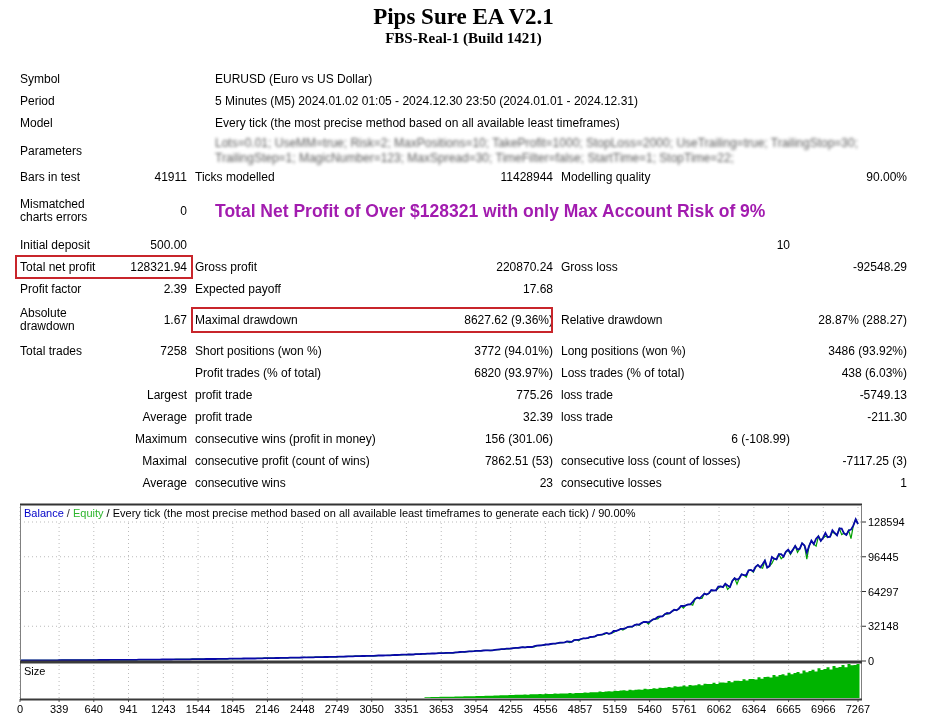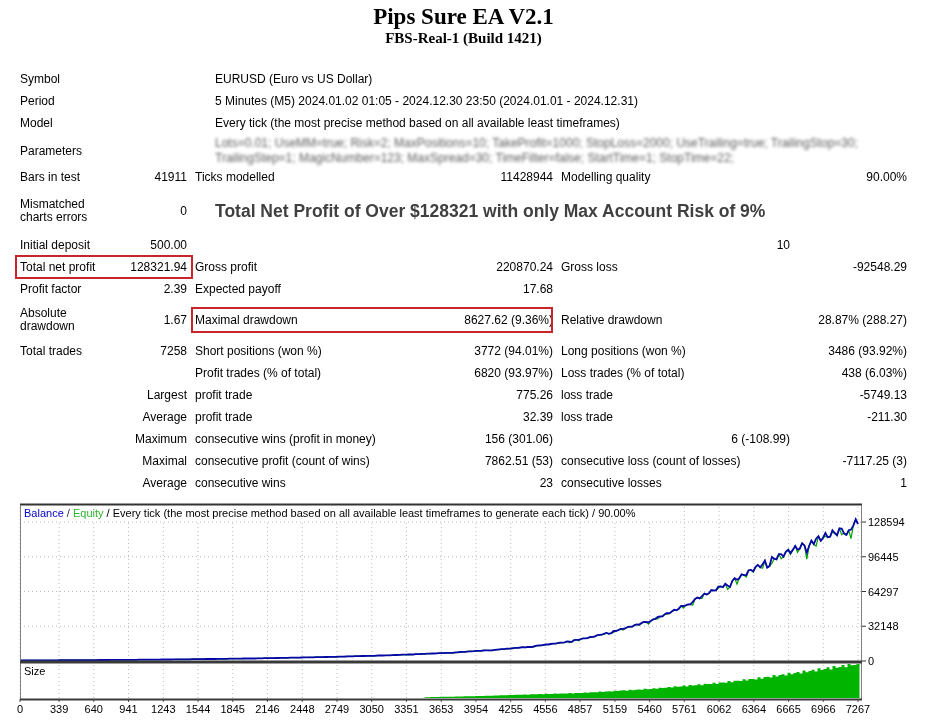--- a/index.html
+++ b/index.html
@@ -18,21 +18,21 @@
     align-items:center;height:22px;}
   .grid-row.h46{height:46px;}
   .grid-row.h40{height:40px;}
   .c{line-height:13px;}
   .c.l3,.c.l5{padding-left:8px;}
   .c.v{text-align:right;}
   .redbox{position:absolute;border:2px solid #C8252B;pointer-events:none;}
   .redbox.left{left:-5px;top:-1px;width:174px;height:20px;}
   .redbox.mid{left:171px;top:7px;width:358px;height:22px;}
   .promo{position:absolute;left:195px;top:50%;transform:translateY(-46%);
-    font-size:17.5px;font-weight:bold;color:#404040;white-space:nowrap;}
+    font-size:17.5px;font-weight:bold;color:#a21caf;white-space:nowrap;}
   #chart{position:absolute;left:0;top:500px;}
   text{font-family:"Liberation Sans",sans-serif;}
 </style>
 </head>
 <body>
 
 <div class="header">
   <div class="title">Pips Sure EA V2.1</div>
   <div class="subtitle">FBS-Real-1 (Build 1421)</div>
 </div>

